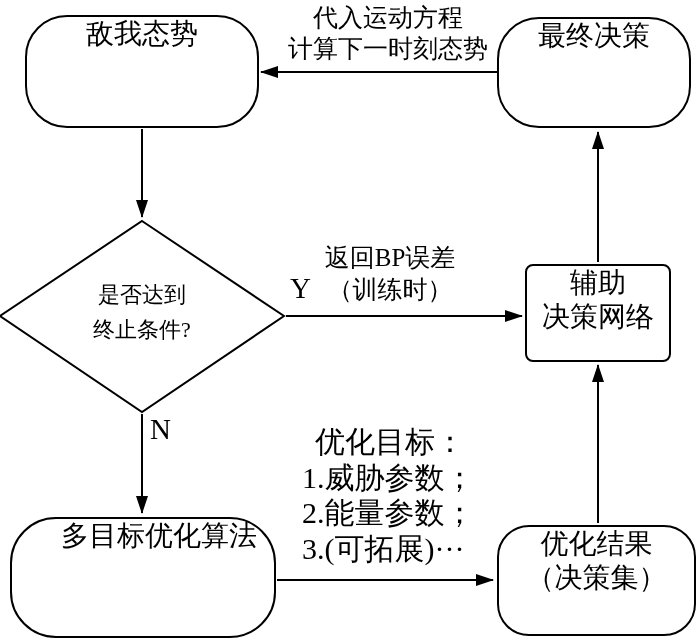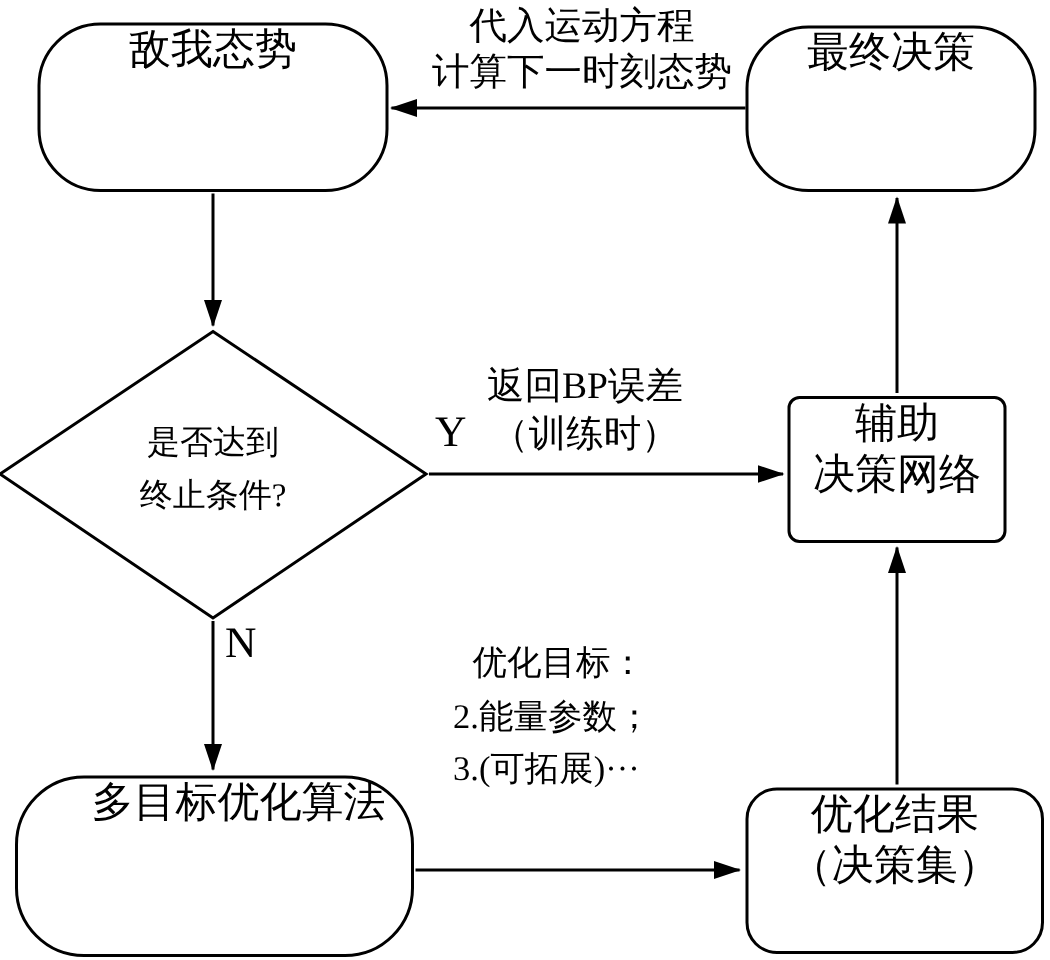--- a/index.html
+++ b/index.html
@@ -34,21 +34,21 @@
     justify-content: flex-start;
     text-align: center;
     font-size: 28px;
     line-height: 34px;
     white-space: nowrap;
   }
   #node-situation   { left: 25px;  top: 15px;  width: 234px; height: 113px; border-radius: 42px; }
   #node-final       { left: 497px; top: 17px;  width: 194px; height: 111px; border-radius: 42px; }
   #node-aux         { left: 525px; top: 264px; width: 146px; height: 98px;  border-radius: 8px; }
   #node-moo         { left: 10px;  top: 517px; width: 266px; height: 121px; border-radius: 46px; padding-left: 32px; }
-  #node-result      { left: 497px; top: 525px; width: 199px; height: 111px; border-radius: 21px; }
+  #node-result      { left: 497px; top: 525px; width: 199px; height: 111px; border-radius: 32px; }
   .diamond-text {
     position: absolute;
     left: 37px;
     top: 277px;
     width: 210px;
     text-align: center;
     font-size: 22px;
     line-height: 35px;
     white-space: nowrap;
   }
@@ -61,21 +61,21 @@
     text-align: center; font-size: 25px; line-height: 31px;
   }
   #label-bp {
     left: 297px; top: 242px; width: 186px;
     text-align: center; font-size: 25px; line-height: 32px;
   }
   #label-yes { left: 290px; top: 274px; font-size: 29px; line-height: 29px; }
   #label-no  { left: 150px; top: 415px; font-size: 29px; line-height: 29px; }
   #label-goals {
     left: 302px; top: 424px;
-    font-size: 23px; line-height: 35.5px;
+    font-size: 30px; line-height: 35.5px;
     text-align: left;
   }
   #label-goals .goals-title { text-indent: 13px; }
   .line-block { display: block; }
 </style>
 </head>
 <body>
 
 <div id="canvas">
 
@@ -139,17 +139,18 @@
     <span class="line-block">返回BP误差</span>
     <span class="line-block">（训练时）</span>
   </div>
 
   <div class="lbl" id="label-yes">Y</div>
 
   <div class="lbl" id="label-no">N</div>
 
   <div class="lbl" id="label-goals">
     <span class="line-block goals-title">优化目标：</span>
+    <span class="line-block">1.威胁参数；</span>
     <span class="line-block">2.能量参数；</span>
     <span class="line-block">3.(可拓展)···</span>
   </div>
 
 </div>
 
 </body></html>

